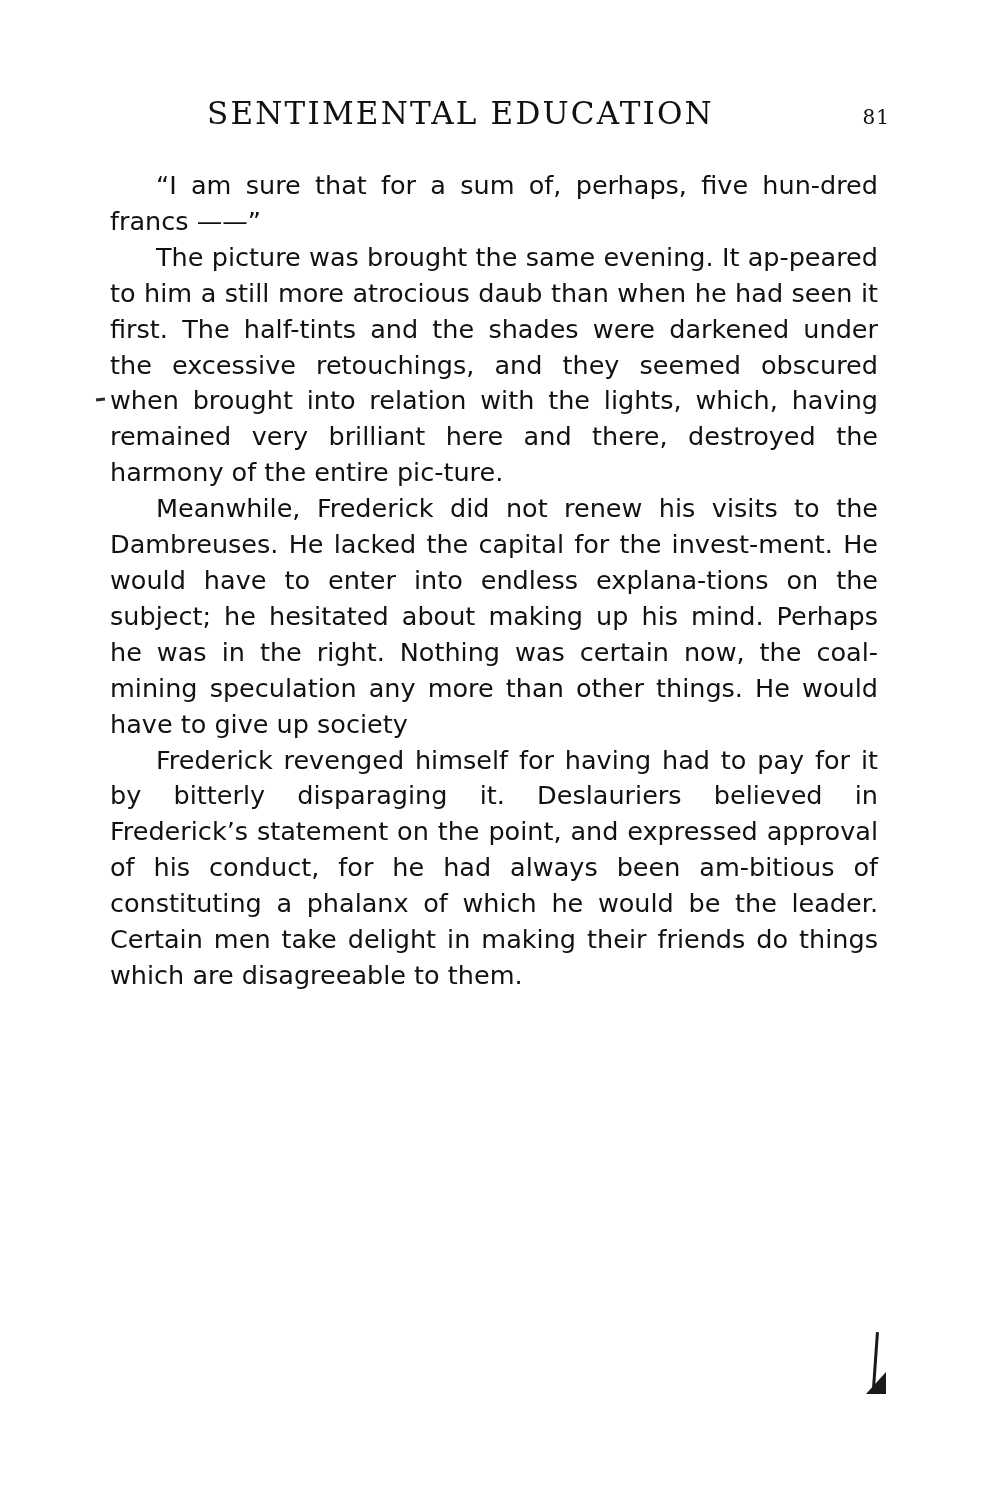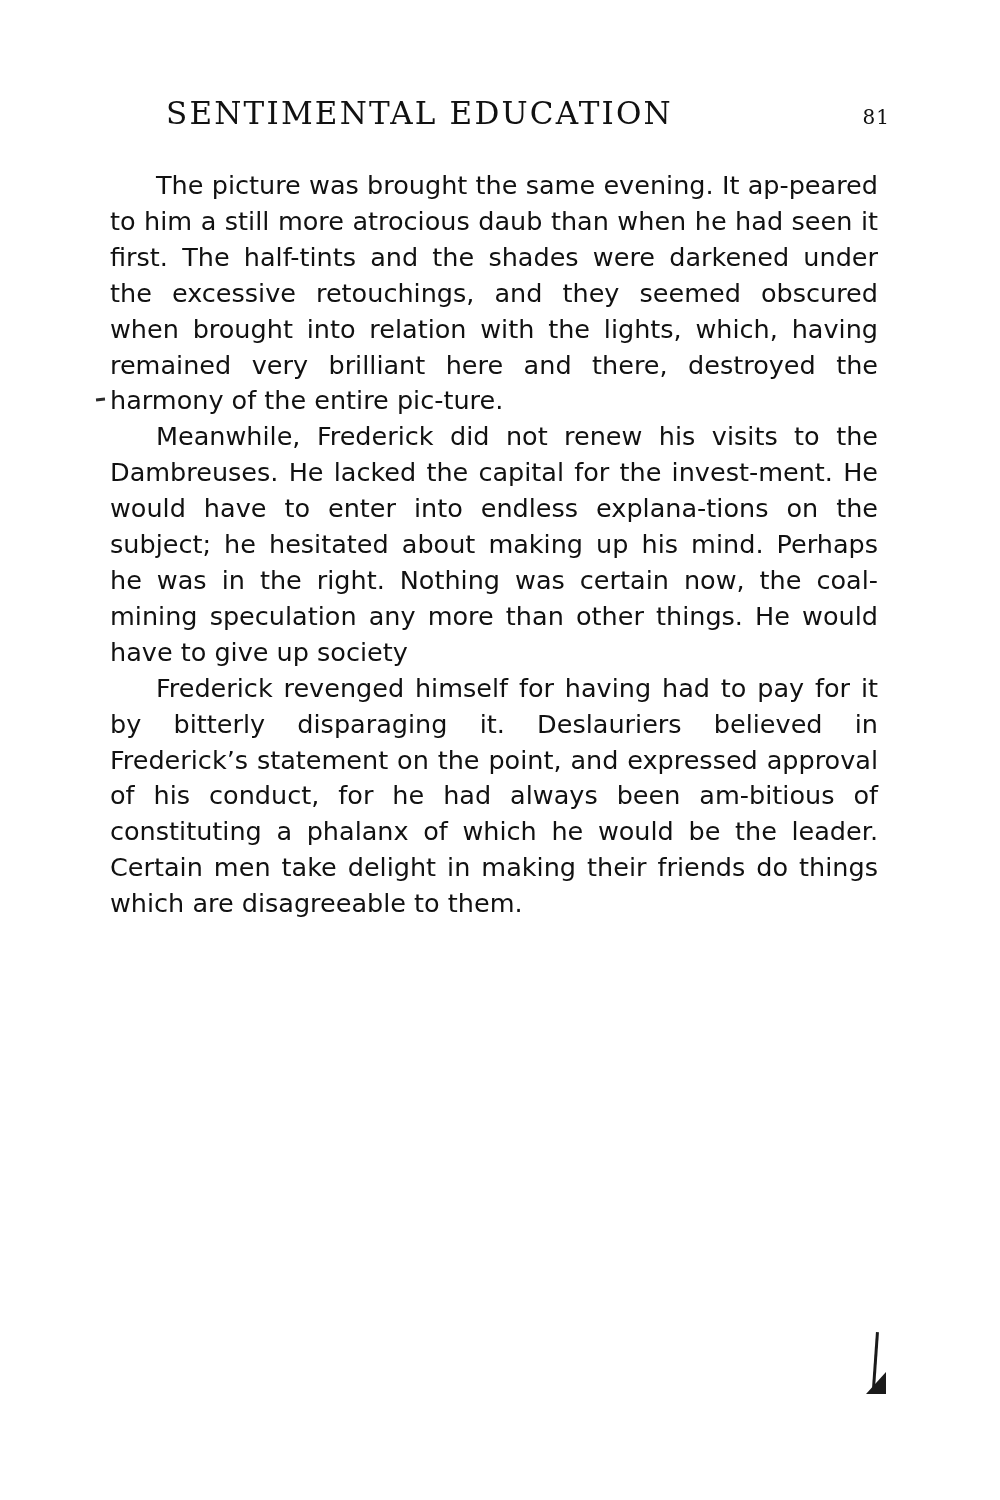--- a/index.html
+++ b/index.html
@@ -33,21 +33,21 @@
     align-items: baseline;
     justify-content: space-between;
   }
   .book-title {
     font-family: "DejaVu Serif", serif;
     font-size: 31px;
     letter-spacing: 2.2px;
     font-weight: 400;
     color: #111;
     white-space: nowrap;
-    margin-left: 56px;
+    margin-left: 97px;
   }
   .page-number {
     font-family: "DejaVu Serif", serif;
     font-size: 20px;
     letter-spacing: 1px;
     color: #111;
   }
   .body-text {
     position: absolute;
     left: 110px;
@@ -105,20 +105,21 @@
 <div class="page">
 
   <div class="running-head">
     <div class="book-title">SENTIMENTAL EDUCATION</div>
     <div class="page-number">81</div>
   </div>
 
   <div class="margin-tick"></div>
 
   <div class="body-text">
+    <p>“I am sure that for a sum of, perhaps, five hun-dred francs ——”</p>
     <p>The picture was brought the same evening.  It ap-peared to him a still more atrocious daub than when he had seen it first.  The half-tints and the shades were darkened under the excessive retouchings, and they seemed obscured when brought into relation with the lights, which, having remained very brilliant here and there, destroyed the harmony of the entire pic-ture.</p>
     <p>Meanwhile, Frederick did not renew his visits to the Dambreuses.  He lacked the capital for the invest-ment.  He would have to enter into endless explana-tions on the subject; he hesitated about making up his mind.  Perhaps he was in the right.  Nothing was certain now, the coal-mining speculation any more than other things.  He would have to give up society</p>
     <p>Frederick revenged himself for having had to pay for it by bitterly disparaging it.  Deslauriers believed in Frederick’s statement on the point, and expressed approval of his conduct, for he had always been am-bitious of constituting a phalanx of which he would be the leader.  Certain men take delight in making their friends do things which are disagreeable to them.</p>
   </div>
 
   <div class="corner-mark">
     <div class="stroke"></div>
     <div class="wedge"></div>
   </div>
 

